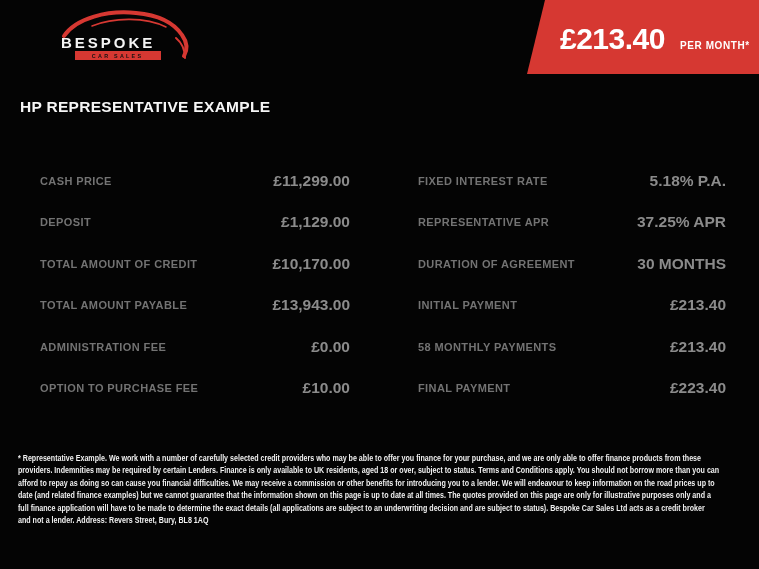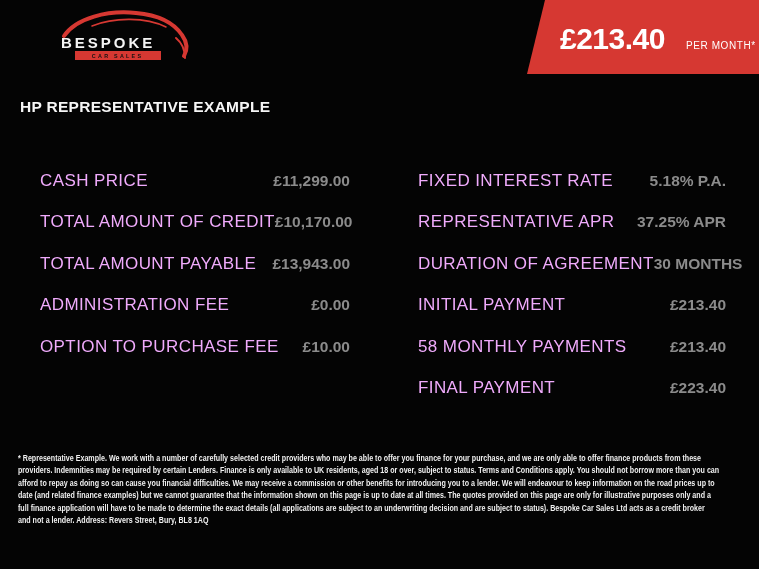--- a/index.html
+++ b/index.html
@@ -69,23 +69,23 @@
   .price-amount {
     color: #fff;
     font-size: 30px;
     font-weight: bold;
     letter-spacing: -0.5px;
     line-height: 1;
   }
   .price-period {
     color: #fff;
     font-size: 10px;
-    font-weight: normal;
+    font-weight: bold;
     letter-spacing: 0.6px;
-    margin-left: 21px;
+    margin-left: 15px;
   }
 
   
   .page-title {
     position: absolute;
     left: 20px;
     top: 98px;
     color: #f6f6f6;
     font-size: 15.5px;
     font-weight: bold;
@@ -96,23 +96,23 @@
   .fin-col { position: absolute; top: 160px; }
   .fin-col.left  { left: 40px;  width: 310px; }
   .fin-col.right { left: 410px; width: 308px; margin-left: 8px; }
   .fin-row {
     height: 41.5px;
     display: flex;
     align-items: center;
     justify-content: space-between;
   }
   .fin-label {
-    color: #f0abfc;
-    font-size: 17px;
-    font-weight: normal;
+    color: #737373;
+    font-size: 11px;
+    font-weight: bold;
     letter-spacing: 0.4px;
     white-space: nowrap;
   }
   .fin-value {
     color: #8b8b8b;
     font-size: 15.5px;
     font-weight: bold;
     white-space: nowrap;
   }
 
@@ -154,20 +154,24 @@
   </div>
 
   <div class="page-title">HP REPRESENTATIVE EXAMPLE</div>
 
   <div class="fin-col left">
     <div class="fin-row">
       <span class="fin-label">CASH PRICE</span>
       <span class="fin-value">£11,299.00</span>
     </div>
     <div class="fin-row">
+      <span class="fin-label">DEPOSIT</span>
+      <span class="fin-value">£1,129.00</span>
+    </div>
+    <div class="fin-row">
       <span class="fin-label">TOTAL AMOUNT OF CREDIT</span>
       <span class="fin-value">£10,170.00</span>
     </div>
     <div class="fin-row">
       <span class="fin-label">TOTAL AMOUNT PAYABLE</span>
       <span class="fin-value">£13,943.00</span>
     </div>
     <div class="fin-row">
       <span class="fin-label">ADMINISTRATION FEE</span>
       <span class="fin-value">£0.00</span>

